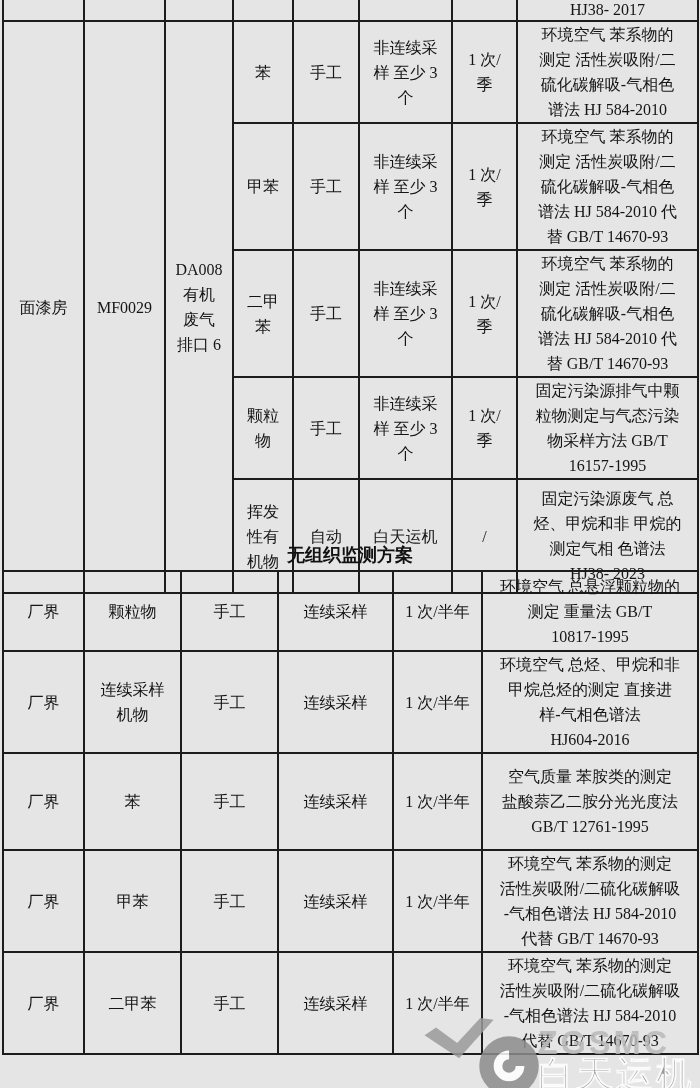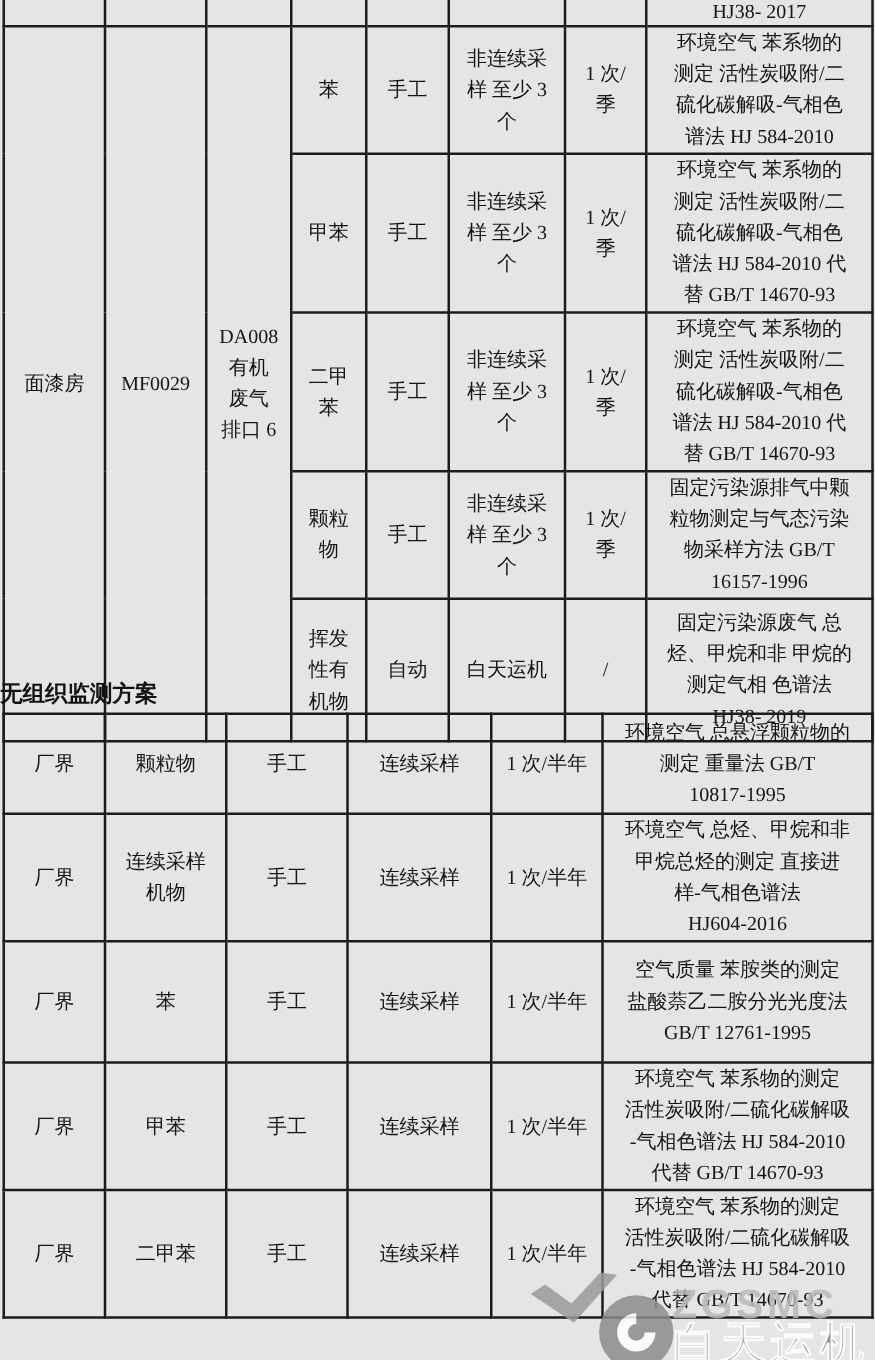--- a/index.html
+++ b/index.html
@@ -27,21 +27,21 @@
     white-space:pre-line;
     overflow:hidden;
   }
   .t1{left:2px;top:-2px;width:695px;}
   .t2{left:2px;top:570px;width:695px;}
   .t2 .hdr td{line-height:23px;}
   .carry td{line-height:20px;}
   .tbl-title{
     position:absolute;
     left:0;top:543px;width:700px;height:24px;
-    text-align:left;
+    text-align:center;
     font-family:"Liberation Sans","DejaVu Sans",sans-serif;
     font-weight:bold;
     font-size:18px;
     line-height:24px;
     color:#111;
   }
   .watermark{
     position:absolute;
     left:415px;top:1016px;
     width:285px;height:72px;
@@ -129,33 +129,33 @@
 物</td>
       <td>手工</td>
       <td>非连续采
 样 至少 3
 个</td>
       <td>1 次/
 季</td>
       <td>固定污染源排气中颗
 粒物测定与气态污染
 物采样方法 GB/T
-16157-1996</td>
+16157-1995</td>
     </tr>
     <tr style="height:114px">
       <td>挥发
 性有
 机物</td>
       <td>自动</td>
       <td>白天运机</td>
       <td>/</td>
       <td>固定污染源废气 总
 烃、甲烷和非 甲烷的
 测定气相 色谱法
-HJ38- 2019</td>
+HJ38- 2023</td>
     </tr>
   </tbody>
     </table>
 
   <div class="tbl-title">无组织监测方案</div>
 
   <table class="t2">
     <colgroup>
       <col style="width:81px">
         <col style="width:97px">

